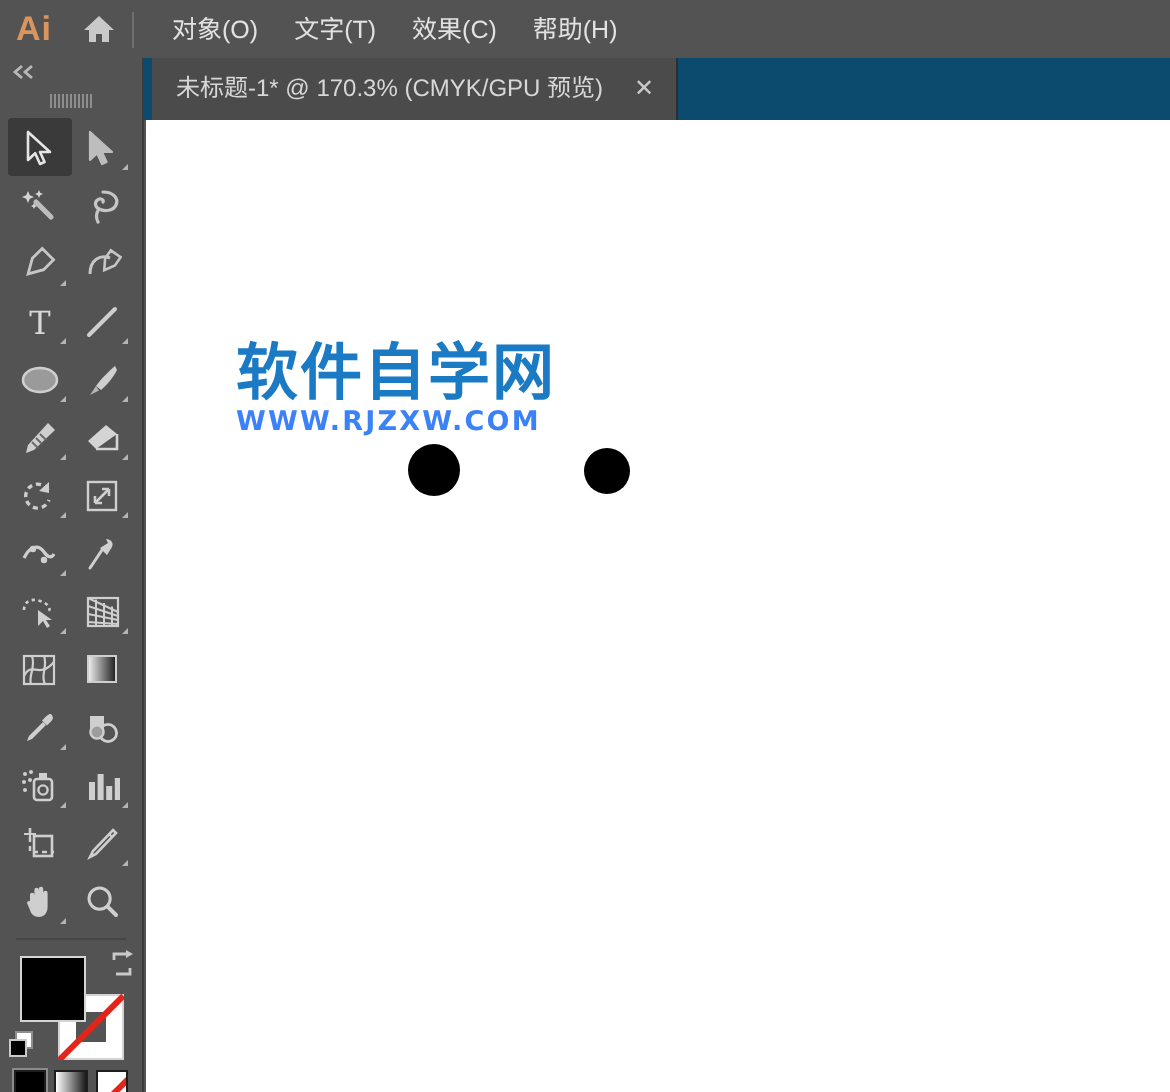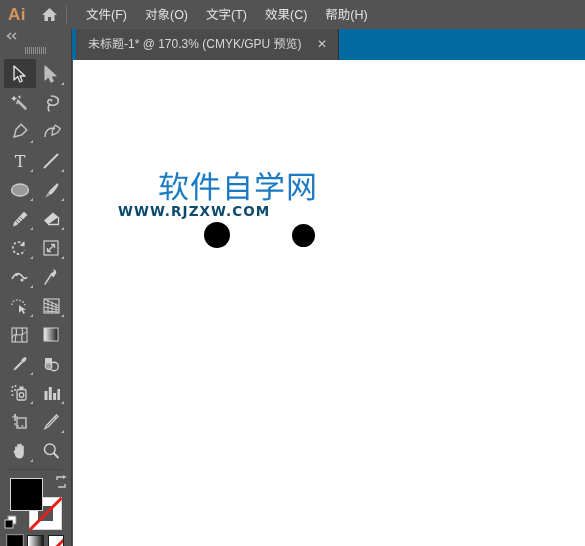--- a/index.html
+++ b/index.html
@@ -31,21 +31,21 @@
   }
   .menu-items { display: flex; align-items: center; margin-left: 4px; }
   .menu-item {
     color: #e2e2e2; font-size: 12.5px; padding: 4px 9px; white-space: nowrap;
     line-height: 16px; cursor: default;
   }
 
   
   .tabbar {
     position: absolute; left: 0; top: 29px; width: 585px; height: 31px;
-    background: #0369a1;
+    background: #0c4a6e;
   }
   .doc-tab {
     position: absolute; left: 76px; top: 0; height: 31px;
     background: #4b4b4b;
     display: flex; align-items: center;
     padding: 0 9px 0 12px;
     border-right: 1px solid #2d2d2d;
   }
   .doc-tab-title {
     color: #d7d7d7; font-size: 12px; white-space: nowrap; line-height: 31px;
@@ -146,27 +146,26 @@
 
   
   .canvas {
     position: absolute; left: 73px; top: 60px;
     width: 512px; height: 486px;
     background: #ffffff;
     overflow: hidden;
   }
   .watermark { position: absolute; left: 45px; top: 110px; }
   .wm-title {
-    font-size: 31px; font-weight: normal; color: #1b7ac4;
+    font-size: 31px; font-weight: bold; color: #1b7ac4;
     letter-spacing: 1px; line-height: 34px;
     font-family: "DejaVu Sans", "Liberation Sans", sans-serif;
-    margin-left: 40px;
   }
   .wm-url {
-    font-size: 13.5px; font-weight: bold; color: #0c4a6e;
+    font-size: 13.5px; font-weight: bold; color: #3b82f6;
     letter-spacing: 1.1px; line-height: 16px; margin-top: -1px;
     font-family: "DejaVu Sans", "Liberation Sans", sans-serif;
   }
   .dot { position: absolute; border-radius: 50%; background: #000000; }
   .dot-1 { left: 131px; top: 162px; width: 26px; height: 26px; }
   .dot-2 { left: 219px; top: 164px; width: 23px; height: 23px; }
 </style>
 </head>
 <body>
 
@@ -174,21 +173,20 @@
 
   <div class="menubar">
     <div class="ai-logo">Ai</div>
     <div class="home-icon">
       <svg width="17" height="15" viewBox="0 0 17 15">
         <path d="M8.5 1 L16 8 L13.5 8 L13.5 14 L10 14 L10 10 L7 10 L7 14 L3.5 14 L3.5 8 L1 8 Z" fill="#c9c9c9"></path>
       </svg>
     </div>
     <div class="menu-divider"></div>
     <div class="menu-items">
-      <div class="menu-item">文件(F)</div>
       <div class="menu-item">对象(O)</div>
       <div class="menu-item">文字(T)</div>
       <div class="menu-item">效果(C)</div>
       <div class="menu-item">帮助(H)</div>
     </div>
   </div>
 
   <div class="tabbar">
     <div class="doc-tab">
       <span class="doc-tab-title">未标题-1* @ 170.3% (CMYK/GPU 预览)</span>

